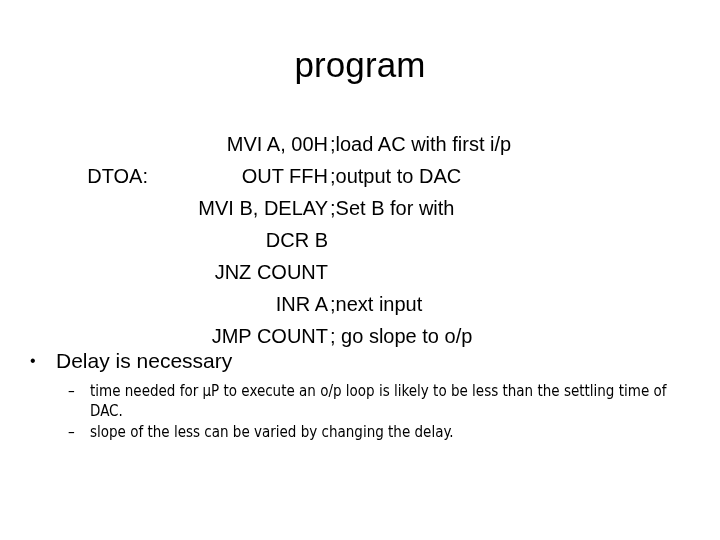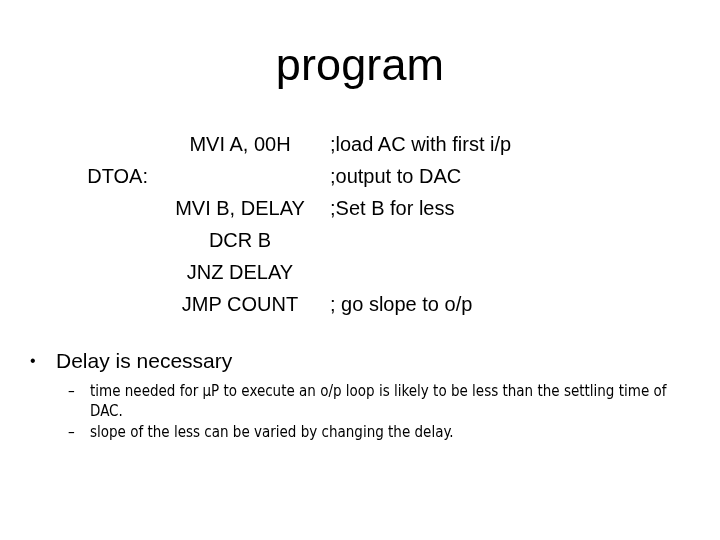--- a/index.html
+++ b/index.html
@@ -18,21 +18,21 @@
     -webkit-font-smoothing: antialiased;
   }
 
   
   .slide-title {
     position: absolute;
     left: 0;
     top: 44px;
     width: 720px;
     text-align: center;
-    font-size: 45px;
+    font-size: 35px;
     line-height: 42px;
     font-weight: 400;
     letter-spacing: 0.1px;
     color: #000000;
   }
 
   
   .code-block {
     position: absolute;
     left: 44px;
@@ -51,21 +51,21 @@
     left: 0;
     top: 0;
     width: 104px;
     text-align: right;
   }
   .code-mnemonic {
     position: absolute;
     left: 108px;
     top: 0;
     width: 176px;
-    text-align: center;
+    text-align: right;
   }
   .code-comment {
     position: absolute;
     left: 286px;
     top: 0;
     text-align: left;
   }
 
   
   .bullet-l1 {
@@ -122,40 +122,46 @@
   <div class="code-block">
 
     <div class="code-row">
       <span class="code-label"></span>
       <span class="code-mnemonic">MVI A, 00H</span>
       <span class="code-comment">;load AC with first i/p</span>
     </div>
 
     <div class="code-row">
       <span class="code-label">DTOA:</span>
+      <span class="code-mnemonic">OUT FFH</span>
       <span class="code-comment">;output to DAC</span>
     </div>
 
     <div class="code-row">
       <span class="code-label"></span>
       <span class="code-mnemonic">MVI B, DELAY</span>
-      <span class="code-comment">;Set B for less</span>
+      <span class="code-comment">;Set B for with</span>
     </div>
 
     <div class="code-row">
       <span class="code-mnemonic">DCR B</span>
       <span class="code-comment"></span>
     </div>
 
     <div class="code-row">
       <span class="code-label"></span>
-      <span class="code-mnemonic">JNZ DELAY</span>
+      <span class="code-mnemonic">JNZ COUNT</span>
       <span class="code-comment"></span>
     </div>
 
+    <div class="code-row">
+      <span class="code-label"></span>
+      <span class="code-mnemonic">INR A</span>
+      <span class="code-comment">;next input</span>
+    </div>
 
     <div class="code-row">
       <span class="code-label"></span>
       <span class="code-mnemonic">JMP COUNT</span>
       <span class="code-comment">; go slope to o/p</span>
     </div>
 
   </div>
 
   <div class="bullet-l1">

